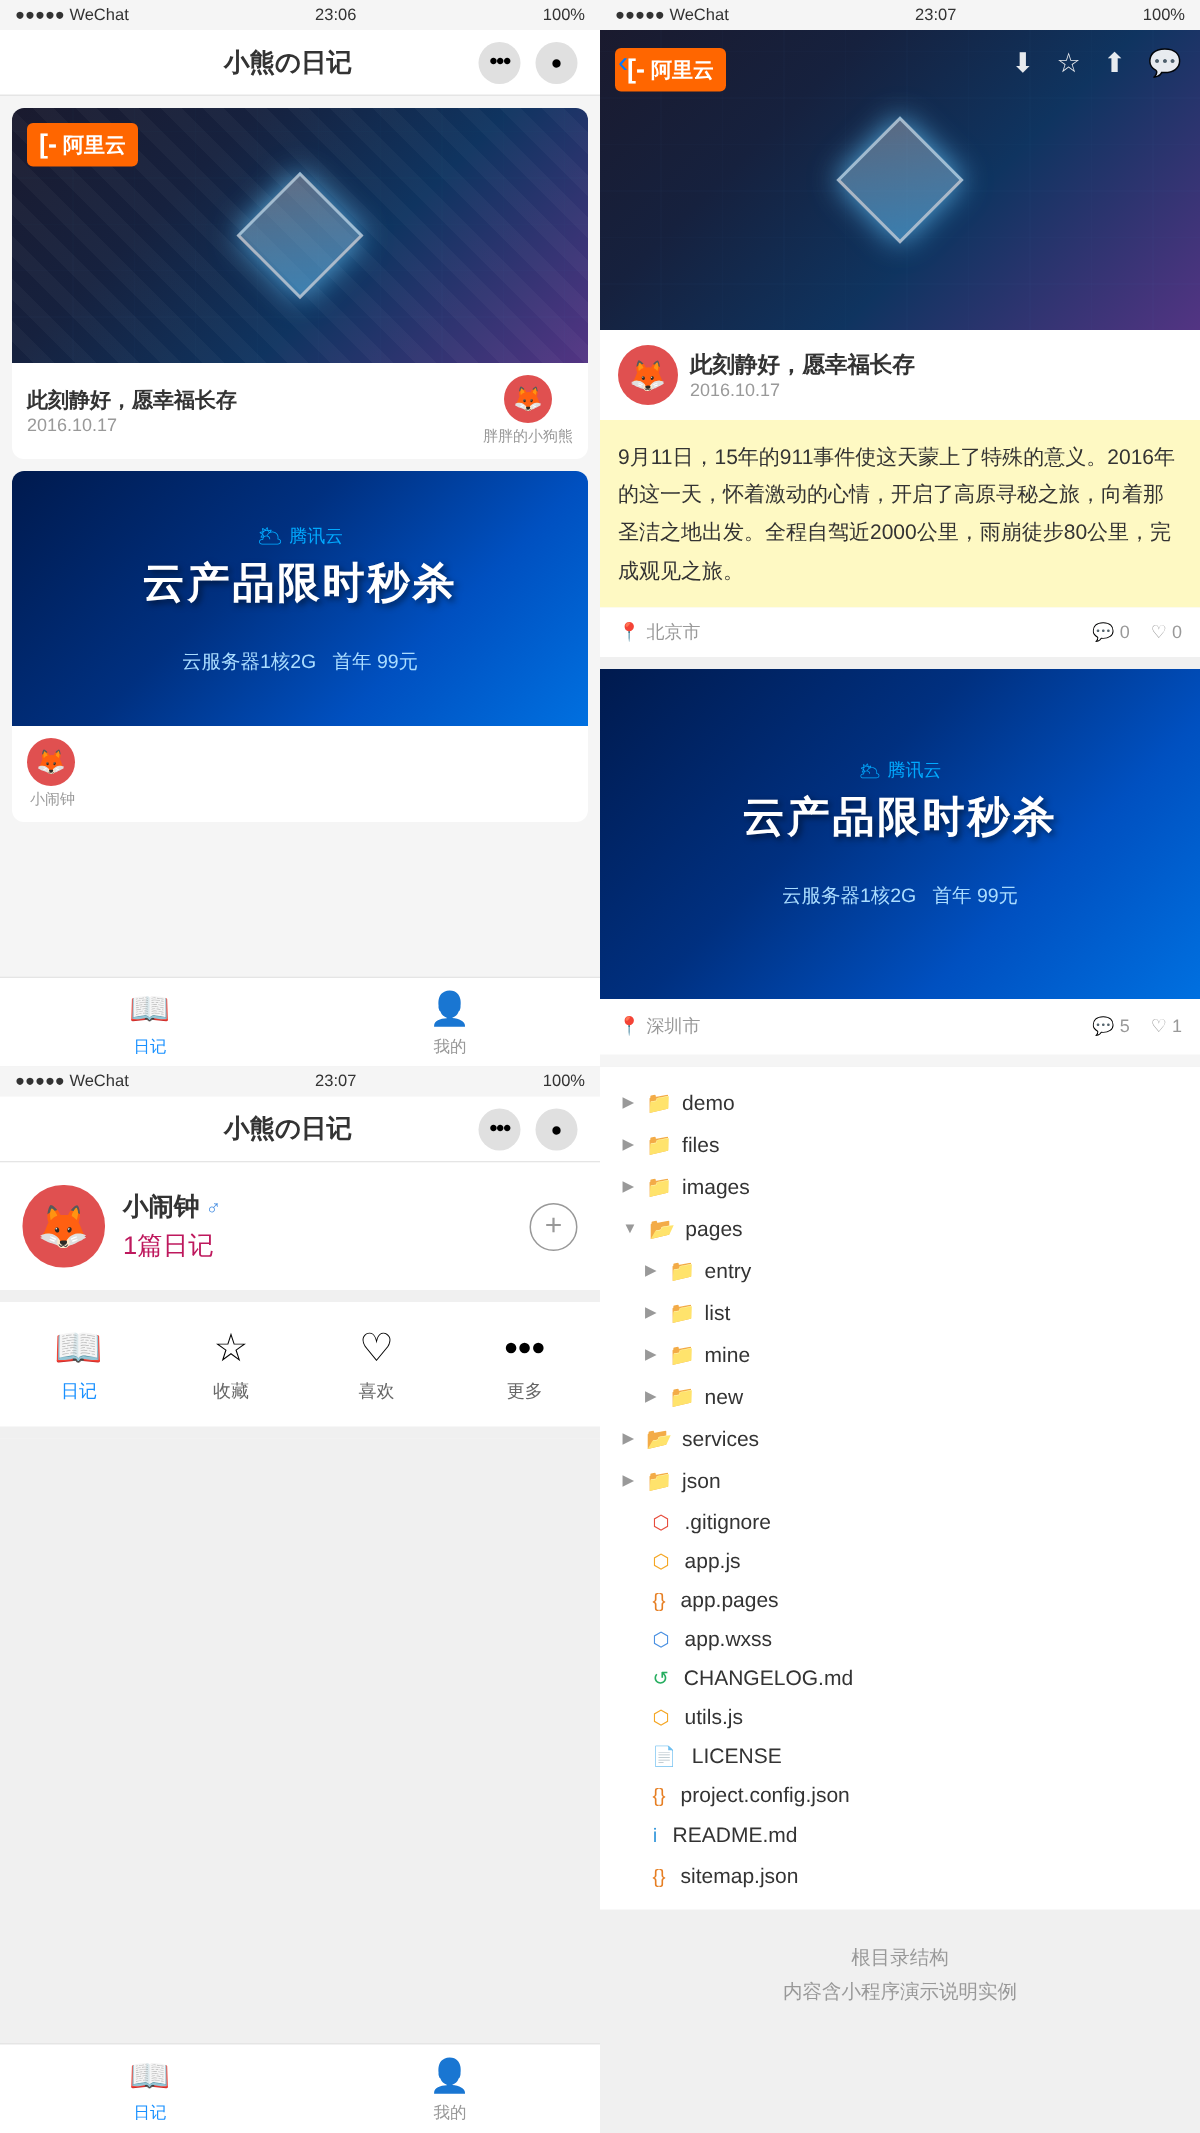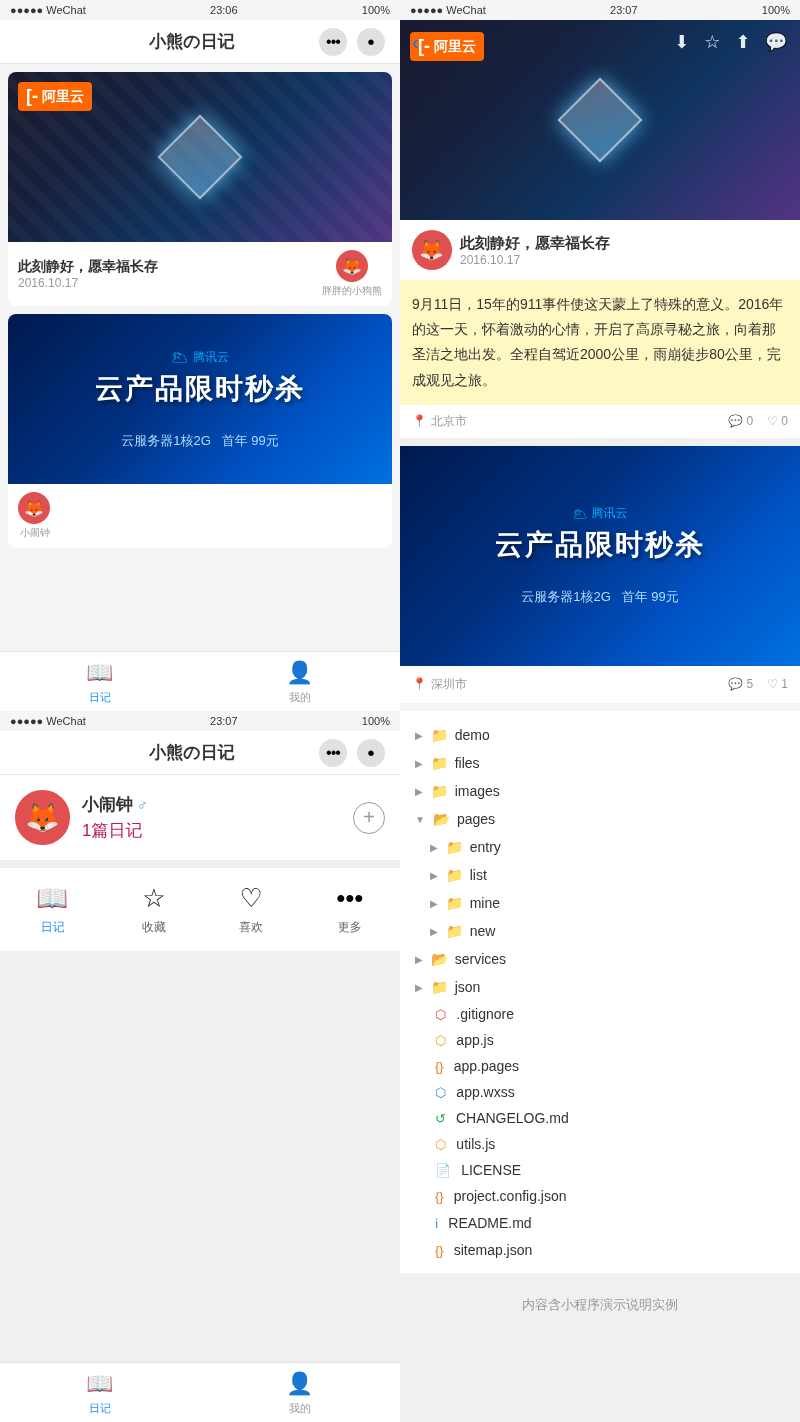--- a/index.html
+++ b/index.html
@@ -505,15 +505,16 @@
     </div>
 
     <div class="file-item">
       <span style="display:inline-block;width:14px"></span>
       <span style="color:#e67e22;font-size:13px;margin-right:4px">{}</span>
       <span>sitemap.json</span>
     </div>
   </div>
 
   <div class="footer-desc">
+    <div>根目录结构</div>
     <div>内容含小程序演示说明实例</div>
   </div>
 </div>
 
 </body></html>

